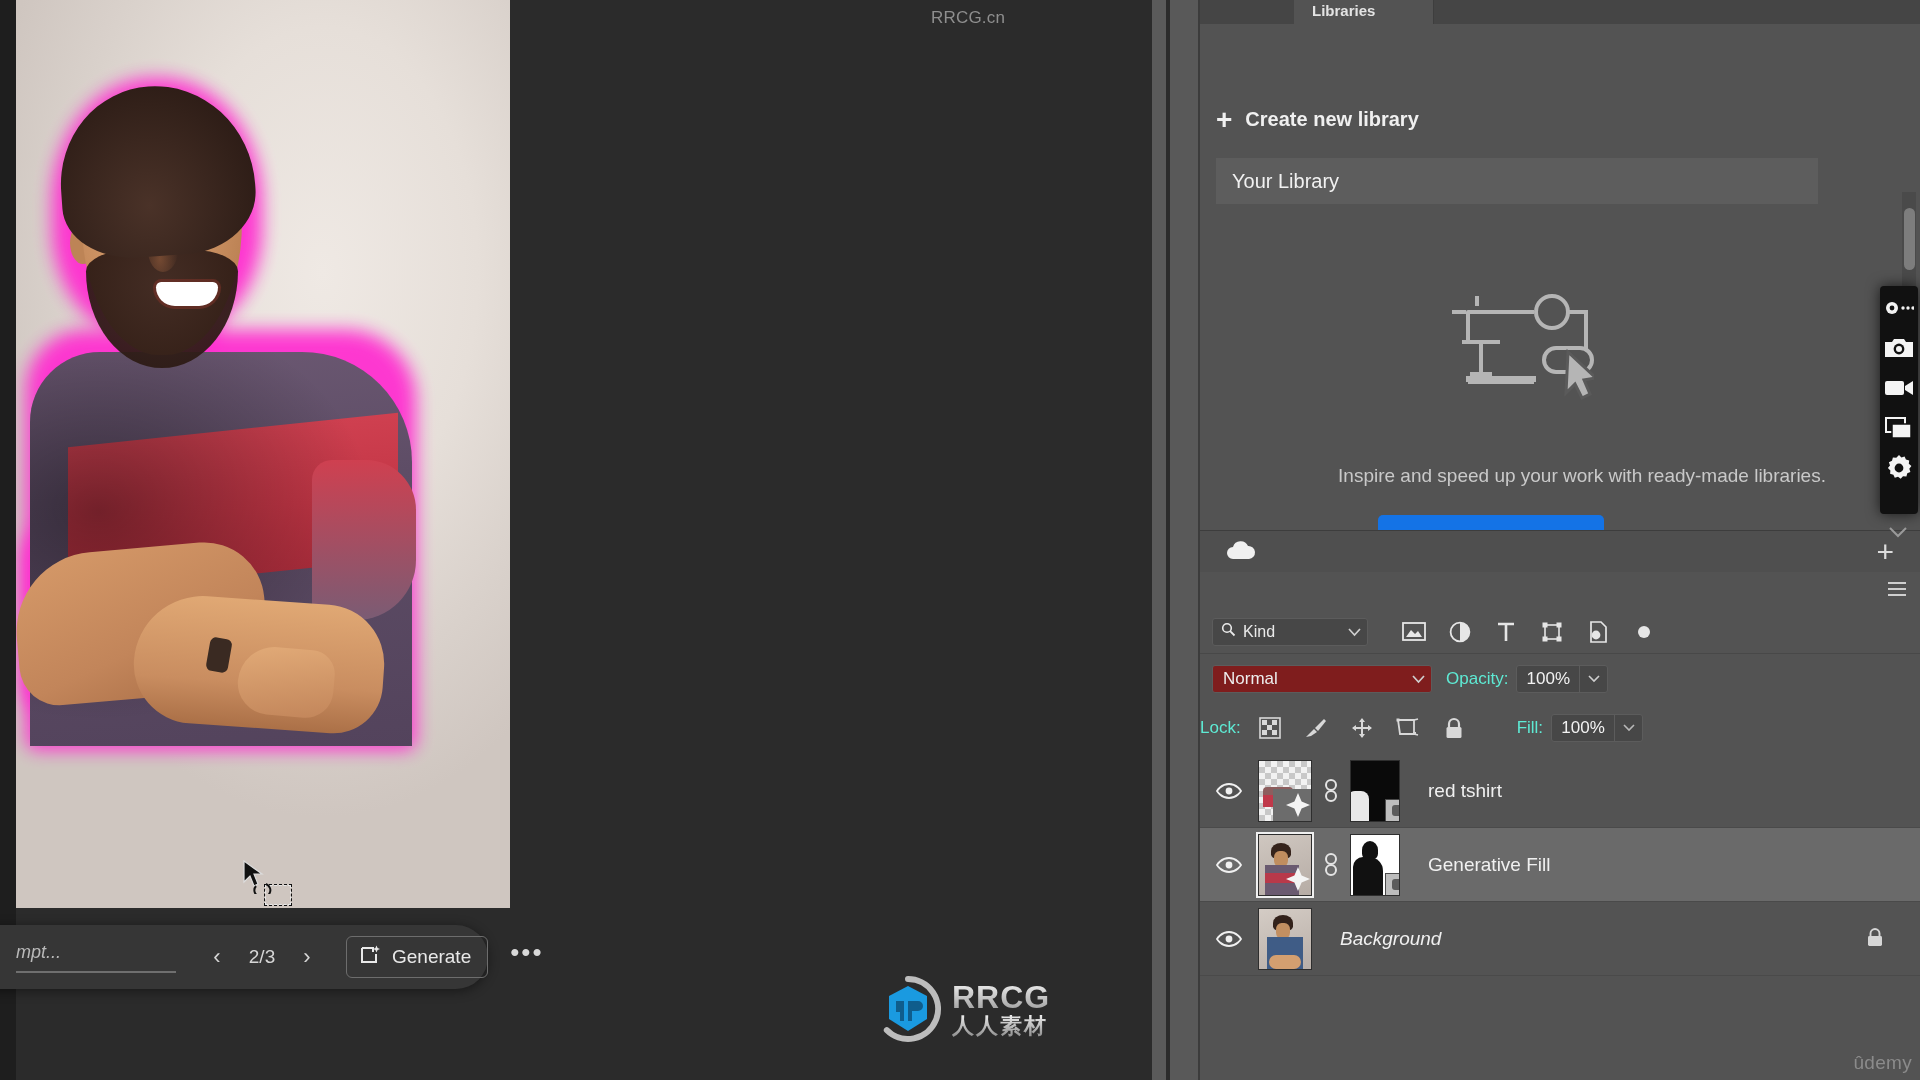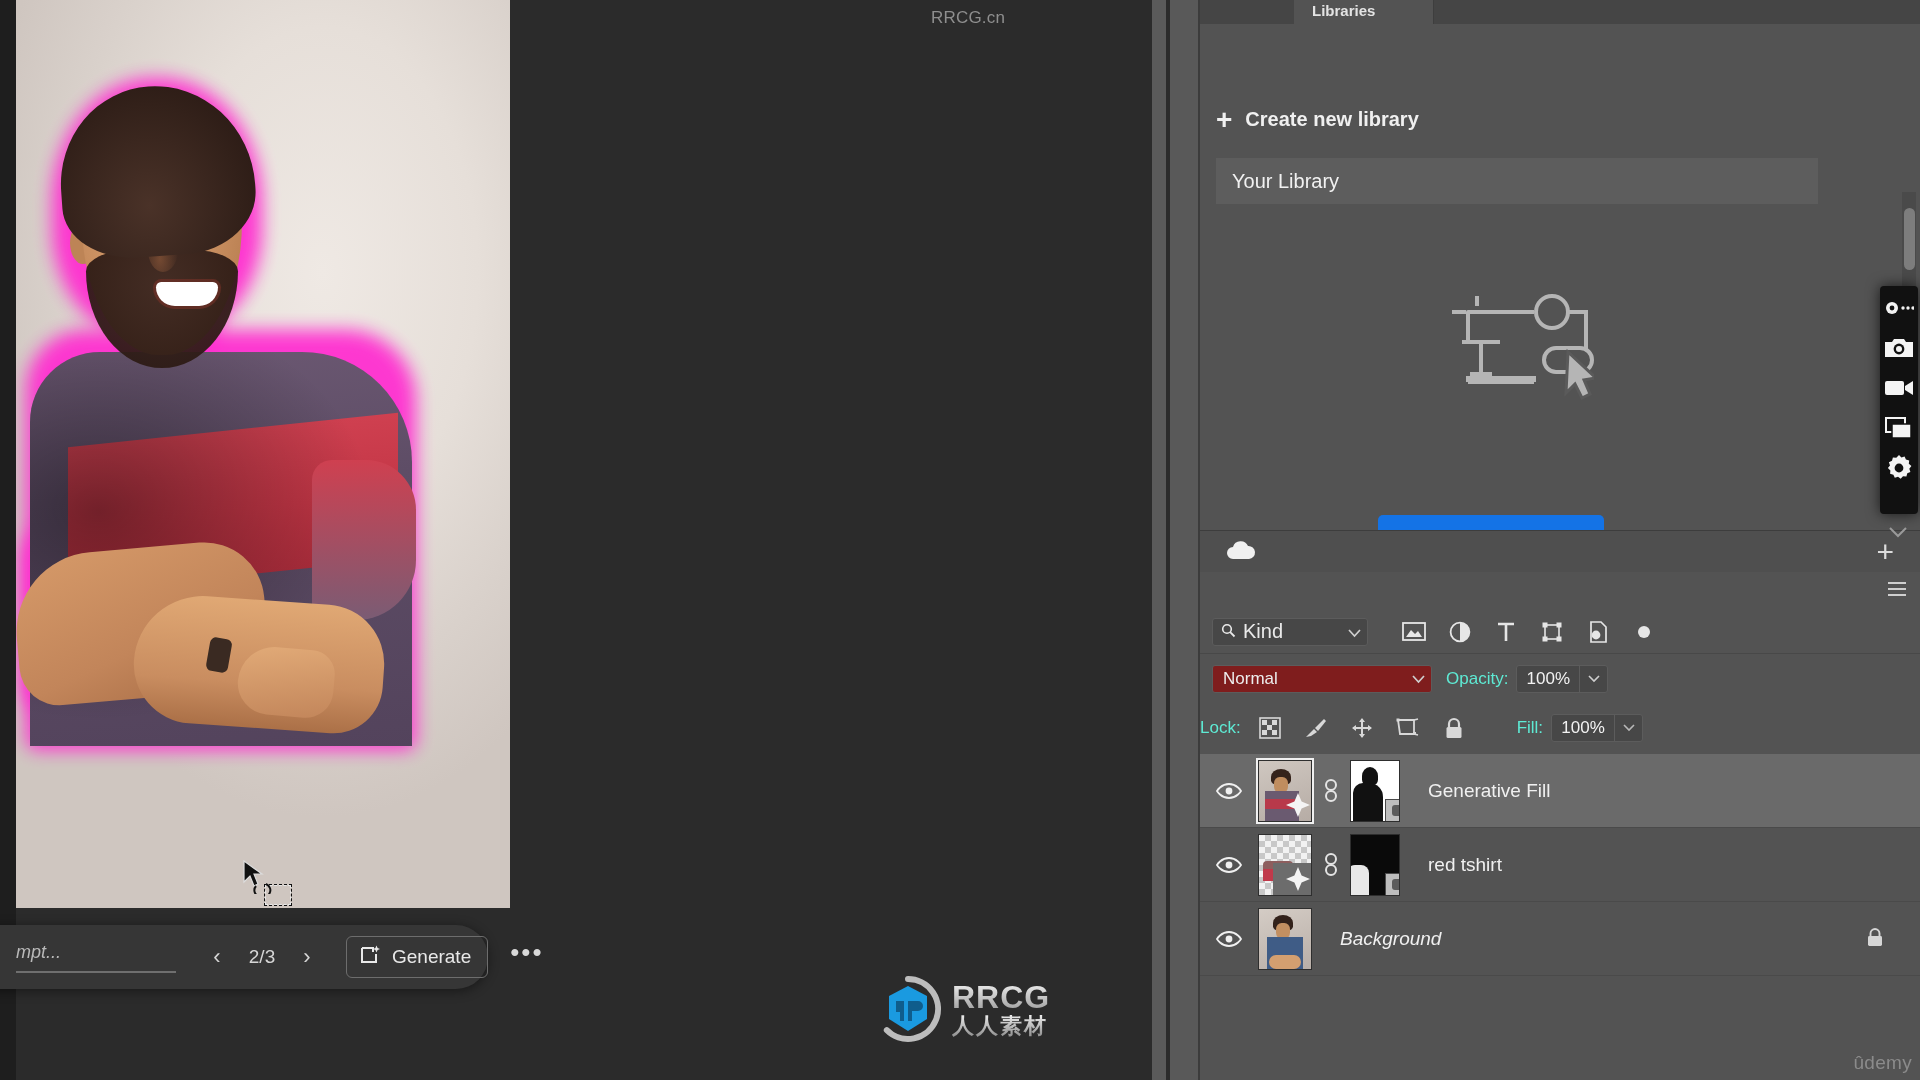--- a/index.html
+++ b/index.html
@@ -288,21 +288,21 @@
   .lay-menu i { display: block; height: 2px; background: #cfcfcf; margin-bottom: 4px; }
 
   .filter-row {
     position: absolute; left: 0; top: 38px; width: 720px; height: 44px;
     display: flex; align-items: center; border-bottom: 1px solid #484848;
   }
   .kind-select {
     margin-left: 12px; width: 156px; height: 28px; background: #474747;
     border: 1px solid #5c5c5c; border-radius: 3px;
     display: flex; align-items: center; gap: 7px; padding: 0 6px 0 8px;
-    color: #eaeaea; font-size: 20px; cursor: pointer;
+    color: #eaeaea; font-size: 16px; cursor: pointer;
   }
   .kind-select .chev { margin-left: auto; }
   .filter-icons { display: flex; align-items: center; gap: 22px; margin-left: 34px; }
   .fi { width: 24px; height: 24px; cursor: pointer; display: flex; align-items: center; justify-content: center; }
 
   .blend-row {
     position: absolute; left: 0; top: 82px; width: 720px; height: 50px;
     display: flex; align-items: center;
   }
   .blend-select {
@@ -502,20 +502,21 @@
           <path d="M18 52 h38"></path>
           <path d="M37 52 v32"></path>
           <path d="M26 84 h22"></path>
           <path d="M24 92 v-4 h66 v4"></path>
           <path d="M24 92 h66"></path>
           <rect x="100" y="58" width="48" height="24" rx="12"></rect>
           <path d="M124 62 l28 26 -12 2 6 14 -8 4 -7 -14 -9 9 z" fill="#b5b5b5" stroke="#5a5a5a" stroke-width="3"></path>
         </svg>
       </div>
 
+      <div class="lib-caption">Inspire and speed up your work with ready-made libraries.</div>
       <div class="lib-cta"></div>
 
       <div class="lib-arrow" style="top:194px">▲</div>
       <div class="lib-scroll-track"></div>
       <div class="lib-scroll-thumb"></div>
       <div class="lib-arrow" style="top:492px">▼</div>
     </div>
 
     <div class="cloud-strip">
       <span>
@@ -655,53 +656,20 @@
           <div class="stepper">
             <svg width="12" height="8" viewBox="0 0 12 8">
                 <path d="M1 1 L6 6 L11 1" fill="none" stroke="#b8b8b8" stroke-width="1.6"></path>
               </svg>
           </div>
         </div>
       </div>
 
       <div class="layer-list">
 
-        <div class="layer-row selected">
-          <div class="eye-cell">
-            <svg width="26" height="16" viewBox="0 0 26 16">
-              <path d="M13 1 C5 1 1 8 1 8 s4 7 12 7 s12 -7 12 -7 s-4 -7 -12 -7 z" fill="none" stroke="#f0f0f0" stroke-width="1.8"></path>
-              <circle cx="13" cy="8" r="3.4" fill="#f0f0f0"></circle>
-            </svg>
-          </div>
-          <div class="thumb outlined">
-            <div style="position:absolute;inset:0;background:linear-gradient(160deg,#cfc7c0,#b6aca5)"></div>
-            <div style="position:absolute;left:12px;top:8px;width:20px;height:16px;background:#35231b;border-radius:50% 50% 30% 30%"></div>
-            <div style="position:absolute;left:15px;top:16px;width:14px;height:16px;background:#c08d5f;border-radius:40%"></div>
-            <div style="position:absolute;left:6px;top:30px;width:34px;height:32px;background:#6a5a70"></div>
-            <div style="position:absolute;left:6px;top:38px;width:34px;height:10px;background:#b8394a"></div>
-            <svg style="position:absolute;left:24px;top:30px" width="30" height="30" viewBox="0 0 30 30">
-                <path d="M15 2 l3.6 8.4 8.4 3.6 -8.4 3.6 -3.6 8.4 -3.6 -8.4 -8.4 -3.6 8.4 -3.6 z" fill="#f4f4f4"></path>
-              </svg>
-          </div>
-          <div class="link-icon">
-            <svg width="18" height="26" viewBox="0 0 18 26" fill="none" stroke="#e4e4e4" stroke-width="2">
-              <rect x="4" y="2" width="10" height="10" rx="5"></rect>
-                <rect x="4" y="13" width="10" height="10" rx="5"></rect>
-            </svg>
-          </div>
-          <div class="mask-thumb">
-            <div style="position:absolute;left:11px;top:6px;width:16px;height:18px;background:#111;border-radius:50% 50% 30% 30%"></div>
-            <div style="position:absolute;left:2px;top:22px;width:30px;height:40px;background:#111;border-radius:10px 14px 0 0"></div>
-            <div class="mask-badge">
-                <b></b>
-              </div>
-          </div>
-          <div class="layer-name">Generative Fill</div>
-        </div>
-
         <div class="layer-row">
           <div class="eye-cell">
             <svg width="26" height="16" viewBox="0 0 26 16">
               <path d="M13 1 C5 1 1 8 1 8 s4 7 12 7 s12 -7 12 -7 s-4 -7 -12 -7 z" fill="none" stroke="#f0f0f0" stroke-width="1.8"></path>
               <circle cx="13" cy="8" r="3.4" fill="#f0f0f0"></circle>
             </svg>
           </div>
           <div class="thumb">
             <div class="checker"></div>
             <div class="mini-person">
@@ -721,20 +689,53 @@
           </div>
           <div class="mask-thumb" style="background:#0a0a0a">
             <div style="position:absolute;left:-4px;top:30px;width:22px;height:32px;background:#e8e8e8;border-radius:8px 8px 0 0"></div>
             <div class="mask-badge">
                 <b></b>
               </div>
           </div>
           <div class="layer-name">red tshirt</div>
         </div>
 
+        <div class="layer-row selected">
+          <div class="eye-cell">
+            <svg width="26" height="16" viewBox="0 0 26 16">
+              <path d="M13 1 C5 1 1 8 1 8 s4 7 12 7 s12 -7 12 -7 s-4 -7 -12 -7 z" fill="none" stroke="#f0f0f0" stroke-width="1.8"></path>
+              <circle cx="13" cy="8" r="3.4" fill="#f0f0f0"></circle>
+            </svg>
+          </div>
+          <div class="thumb outlined">
+            <div style="position:absolute;inset:0;background:linear-gradient(160deg,#cfc7c0,#b6aca5)"></div>
+            <div style="position:absolute;left:12px;top:8px;width:20px;height:16px;background:#35231b;border-radius:50% 50% 30% 30%"></div>
+            <div style="position:absolute;left:15px;top:16px;width:14px;height:16px;background:#c08d5f;border-radius:40%"></div>
+            <div style="position:absolute;left:6px;top:30px;width:34px;height:32px;background:#6a5a70"></div>
+            <div style="position:absolute;left:6px;top:38px;width:34px;height:10px;background:#b8394a"></div>
+            <svg style="position:absolute;left:24px;top:30px" width="30" height="30" viewBox="0 0 30 30">
+                <path d="M15 2 l3.6 8.4 8.4 3.6 -8.4 3.6 -3.6 8.4 -3.6 -8.4 -8.4 -3.6 8.4 -3.6 z" fill="#f4f4f4"></path>
+              </svg>
+          </div>
+          <div class="link-icon">
+            <svg width="18" height="26" viewBox="0 0 18 26" fill="none" stroke="#e4e4e4" stroke-width="2">
+              <rect x="4" y="2" width="10" height="10" rx="5"></rect>
+                <rect x="4" y="13" width="10" height="10" rx="5"></rect>
+            </svg>
+          </div>
+          <div class="mask-thumb">
+            <div style="position:absolute;left:11px;top:6px;width:16px;height:18px;background:#111;border-radius:50% 50% 30% 30%"></div>
+            <div style="position:absolute;left:2px;top:22px;width:30px;height:40px;background:#111;border-radius:10px 14px 0 0"></div>
+            <div class="mask-badge">
+                <b></b>
+              </div>
+          </div>
+          <div class="layer-name">Generative Fill</div>
+        </div>
+
         <div class="layer-row">
           <div class="eye-cell">
             <svg width="26" height="16" viewBox="0 0 26 16">
               <path d="M13 1 C5 1 1 8 1 8 s4 7 12 7 s12 -7 12 -7 s-4 -7 -12 -7 z" fill="none" stroke="#f0f0f0" stroke-width="1.8"></path>
               <circle cx="13" cy="8" r="3.4" fill="#f0f0f0"></circle>
             </svg>
           </div>
           <div class="thumb" style="margin-left:0">
             <div style="position:absolute;inset:0;background:linear-gradient(160deg,#d4ccc5,#b9afa8)"></div>
             <div style="position:absolute;left:14px;top:6px;width:20px;height:16px;background:#32211a;border-radius:50% 50% 30% 30%"></div>

